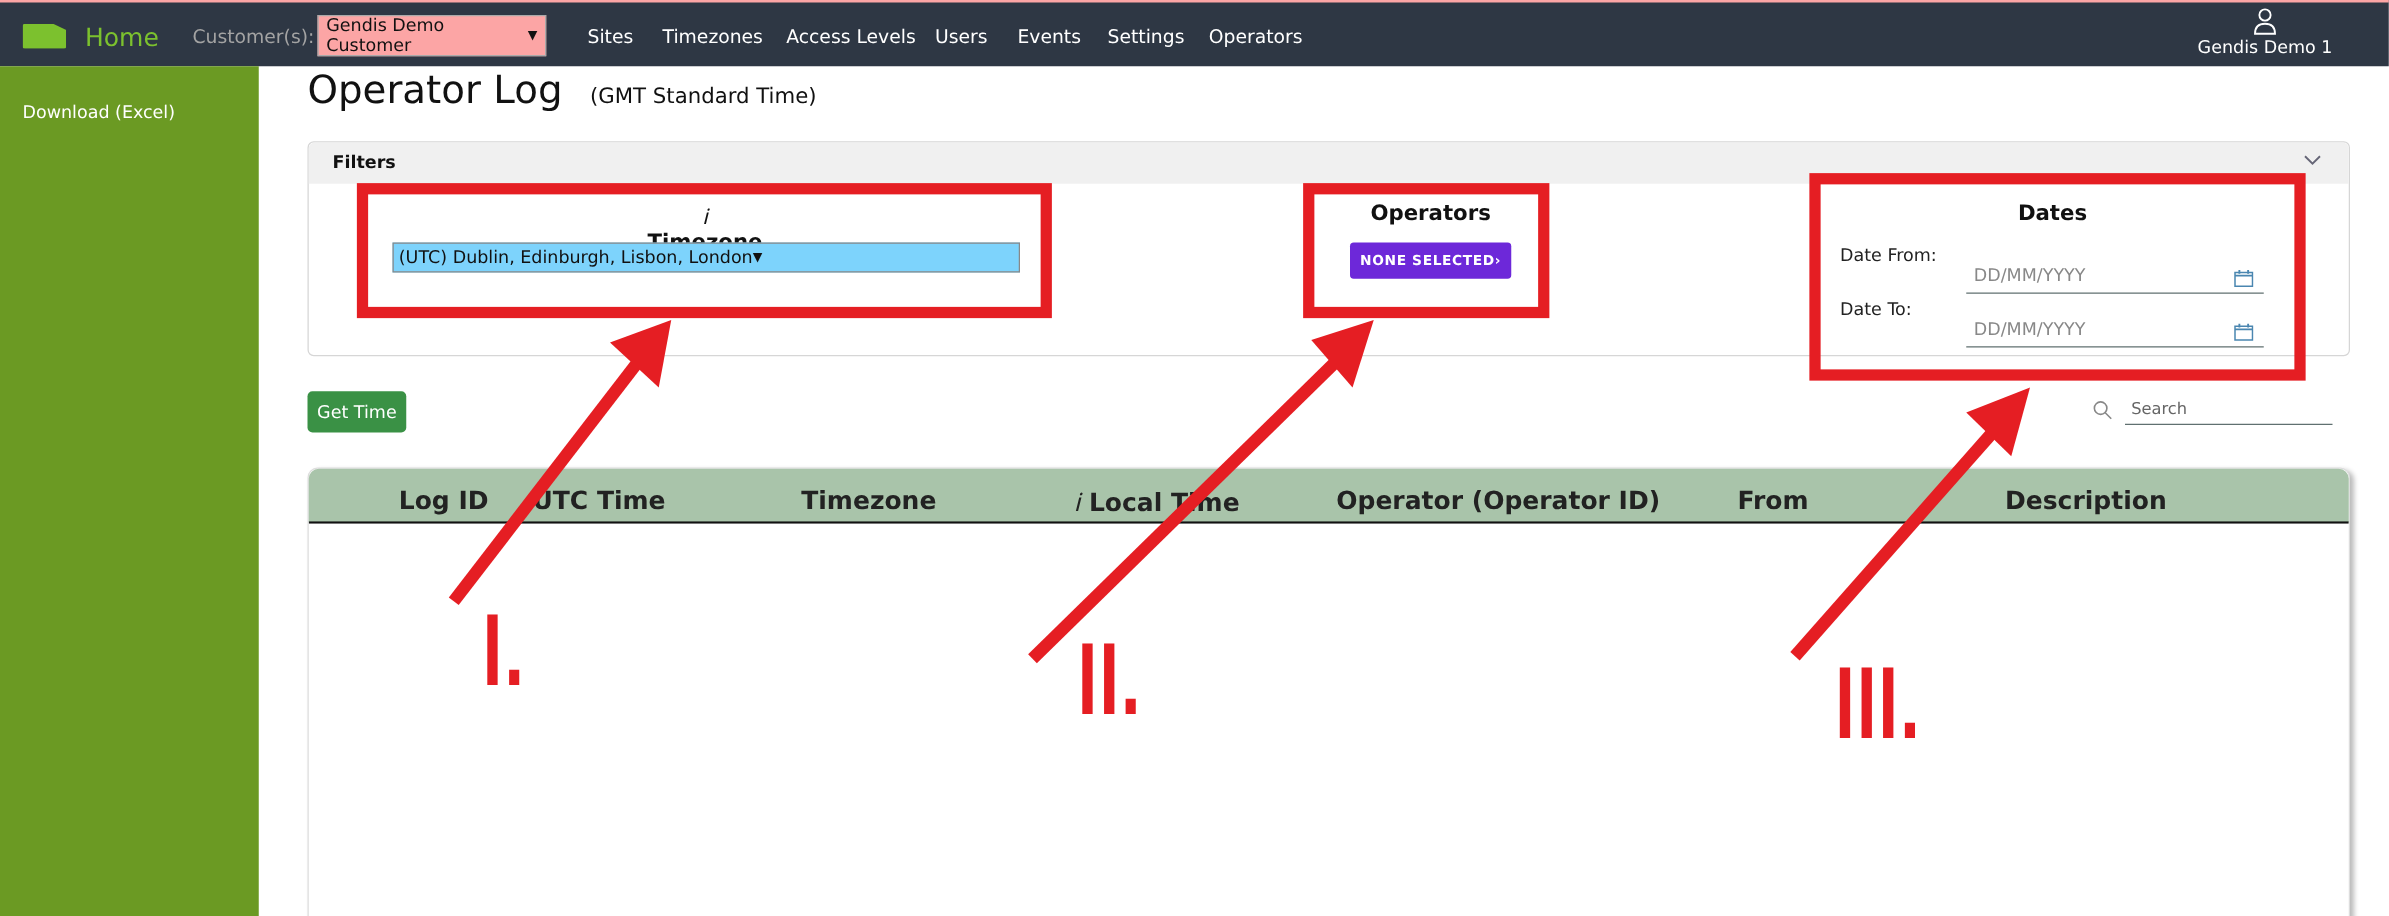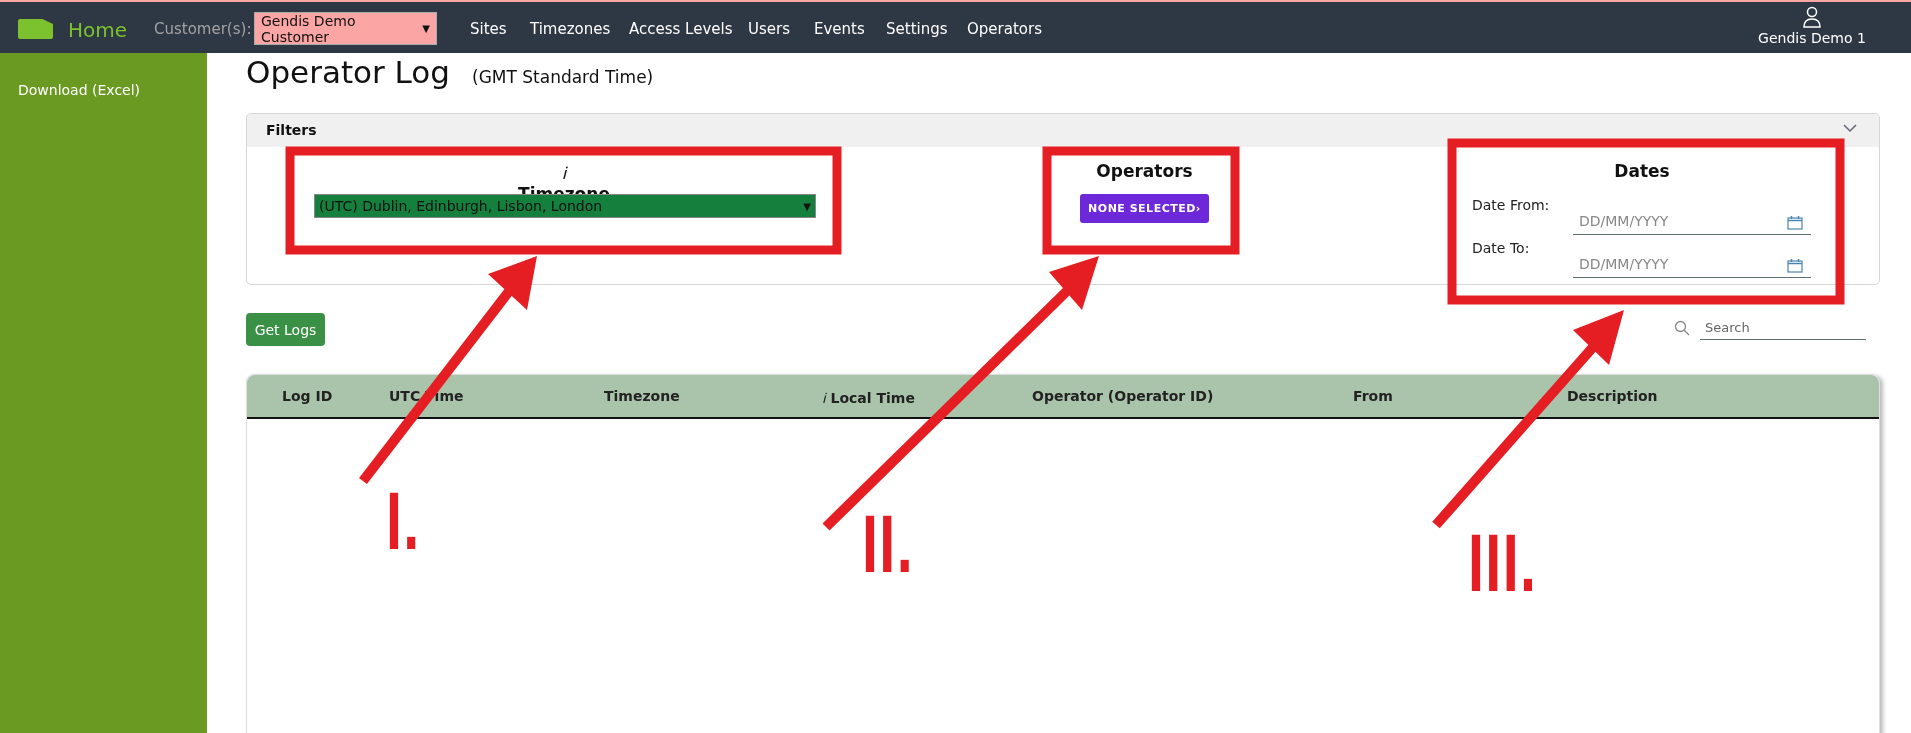--- a/index.html
+++ b/index.html
@@ -21,37 +21,37 @@
   .sidebar a { position: absolute; left: 18px; top: 29px; color: #fff; font-size: 14px; text-decoration: none; }
   .title { position: absolute; left: 246px; top: 54px; font-size: 31px; color: #111; }
   .subtitle { position: absolute; left: 472px; top: 67px; font-size: 17px; color: #111; }
   .filters { position: absolute; left: 246px; top: 113px; width: 1634px; height: 172px;
     border: 1px solid #d6d6d6; border-radius: 5px; background: #fff; }
   .filters-head { height: 33px; background: #f0f0f0; border-radius: 5px 5px 0 0;
     font-size: 14px; font-weight: bold; padding: 8px 19px; position: relative; }
   .chev { position: absolute; right: 22px; top: 9px; }
   .section-title { position: absolute; font-size: 17px; font-weight: bold; text-align: center; }
   .tz-select { position: absolute; left: 314px; top: 194px; width: 502px; height: 24px;
-    border: 1px solid #888; font-size: 14px; padding: 2px 4px; display: flex; justify-content: space-between; align-items: center; background: #15803d; }
+    border: 1px solid #888; font-size: 14px; padding: 2px 4px; display: flex; align-items: center; background: #7dd3fc; }
   .none-btn { position: absolute; left: 1080px; top: 194px; width: 129px; height: 29px;
     background: #6d28d9; color: #fff; font-size: 11px; font-weight: bold; border-radius: 3px;
     display: flex; align-items: center; justify-content: center; letter-spacing: 0.5px; }
   .date-label { position: absolute; left: 1472px; font-size: 14px; color: #222; }
   .date-input { position: absolute; left: 1573px; width: 238px; height: 24px; border-bottom: 1px solid #607070;
     font-size: 14px; color: #888; padding: 2px 6px; margin-top: 17px; }
   .cal { position: absolute; right: 8px; top: 4px; }
   .getlogs { position: absolute; left: 246px; top: 313px; width: 79px; height: 33px; background: #3a9145;
     color: #fff; font-size: 14px; border-radius: 4px; display: flex; align-items: center; justify-content: center; }
   .search-icon { position: absolute; left: 1674px; top: 320px; }
   .search { position: absolute; left: 1700px; top: 318px; width: 166px; height: 22px; border-bottom: 1px solid #607070;
     font-size: 13px; color: #666; padding: 2px 5px; }
   .table { position: absolute; left: 246px; top: 374px; width: 1634px; height: 370px; border: 1px solid #ddd;
     border-radius: 8px 8px 0 0; box-shadow: 3px 2px 4px #bbb; background: #fff; }
   .thead { height: 44px; background: #a9c4aa; border-bottom: 2px solid #111; border-radius: 8px 8px 0 0; position: relative; }
-  .th { position: absolute; top: 13px; font-size: 14px; font-weight: bold; color: #222; }
+  .th { position: absolute; top: 13px; font-size: 20px; font-weight: bold; color: #222; margin-left: 37px; }
   .info-glyph { font-style: italic; font-weight: normal; font-family: "DejaVu Serif", serif; }
   .overlay { position: absolute; left: 0; top: 0; width: 1911px; height: 733px; pointer-events: none; }
   .numeral { position: absolute; font-family: "Liberation Sans", sans-serif; color: #e51e23; font-size: 82px; font-weight: bold; letter-spacing: 2px; line-height: 1; transform: scaleX(0.7); transform-origin: left; }
 </style>
 </head>
 <body>
 
 <div class="topbar">
   <div class="logo"></div>
   <a class="home">Home</a>
@@ -119,21 +119,21 @@
 <div class="date-input" style="top:237px">
   <span>DD/MM/YYYY</span>
   <svg class="cal" width="16" height="15" viewBox="0 0 16 15">
     <rect x="1" y="3" width="14" height="11" fill="none" stroke="#4a86b0" stroke-width="1.2"></rect>
     <line x1="1" y1="5.5" x2="15" y2="5.5" stroke="#4a86b0" stroke-width="1.5"></line>
     <line x1="4.5" y1="1" x2="4.5" y2="4" stroke="#4a86b0" stroke-width="1.5"></line>
     <line x1="11.5" y1="1" x2="11.5" y2="4" stroke="#4a86b0" stroke-width="1.5"></line>
   </svg>
 </div>
 
-<div class="getlogs">Get Logs</div>
+<div class="getlogs">Get Time</div>
 <svg class="search-icon" width="16" height="16" viewBox="0 0 16 16">
   <circle cx="6.5" cy="6.5" r="5" fill="none" stroke="#888" stroke-width="1.3"></circle>
   <line x1="10" y1="10" x2="15" y2="15" stroke="#888" stroke-width="1.3"></line>
 </svg>
 <div class="search">Search</div>
 
 <div class="table">
   <div class="thead">
     <span class="th" style="left:35px">Log ID</span>
     <span class="th" style="left:142px">UTC Time</span>

